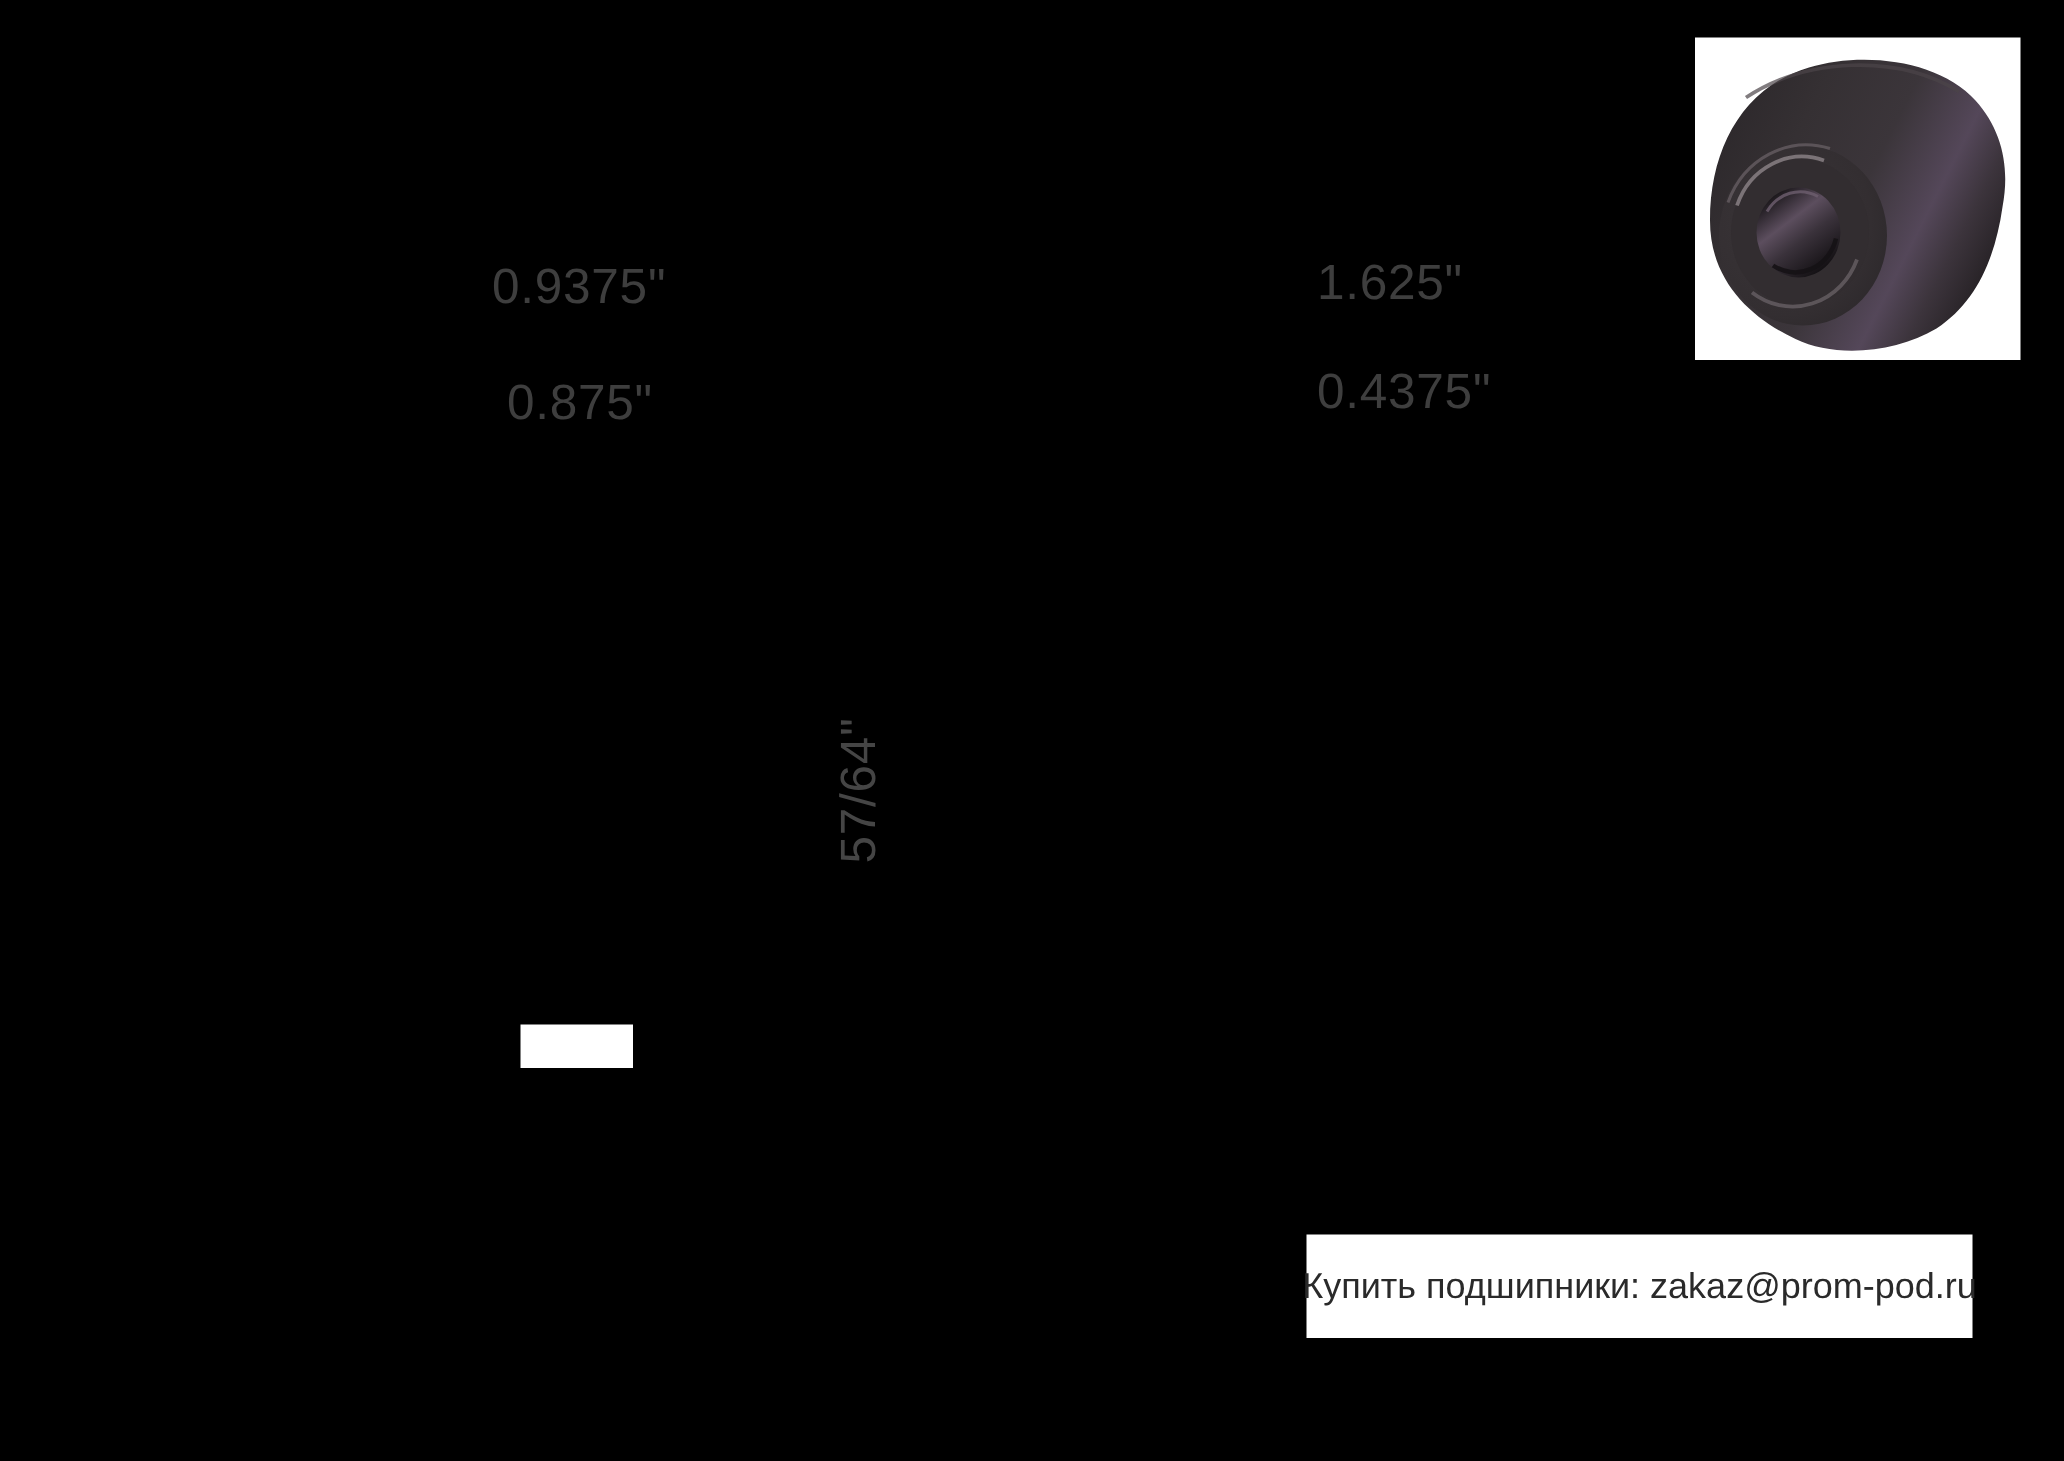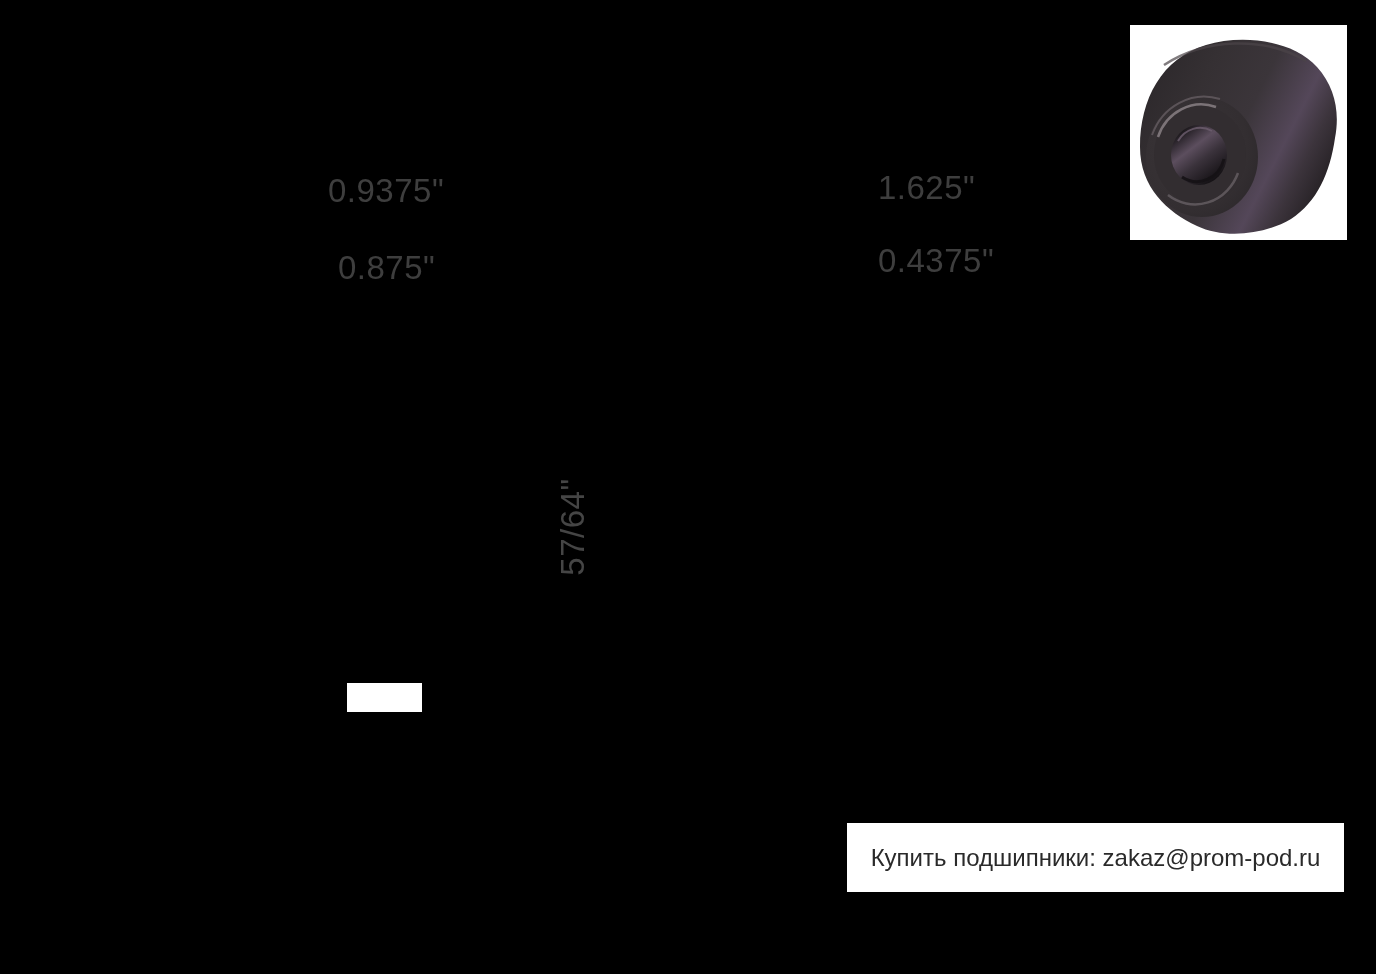--- a/index.html
+++ b/index.html
@@ -41,22 +41,22 @@
   }
   .photo-box{
     position:absolute;
     left:1130px;top:25px;
     width:217px;height:215px;
     background:#ffffff;
   }
   .photo-box svg{display:block;}
   .banner{
     position:absolute;
-    left:847px;top:823px;
-    width:497px;height:69px;
+    left:871px;top:823px;
+    width:444px;height:69px;
     background:#ffffff;
     display:flex;
     align-items:center;
     justify-content:center;
   }
   .banner span{
     font-size:24px;
     color:#2a2a2a;
     white-space:nowrap;
   }

